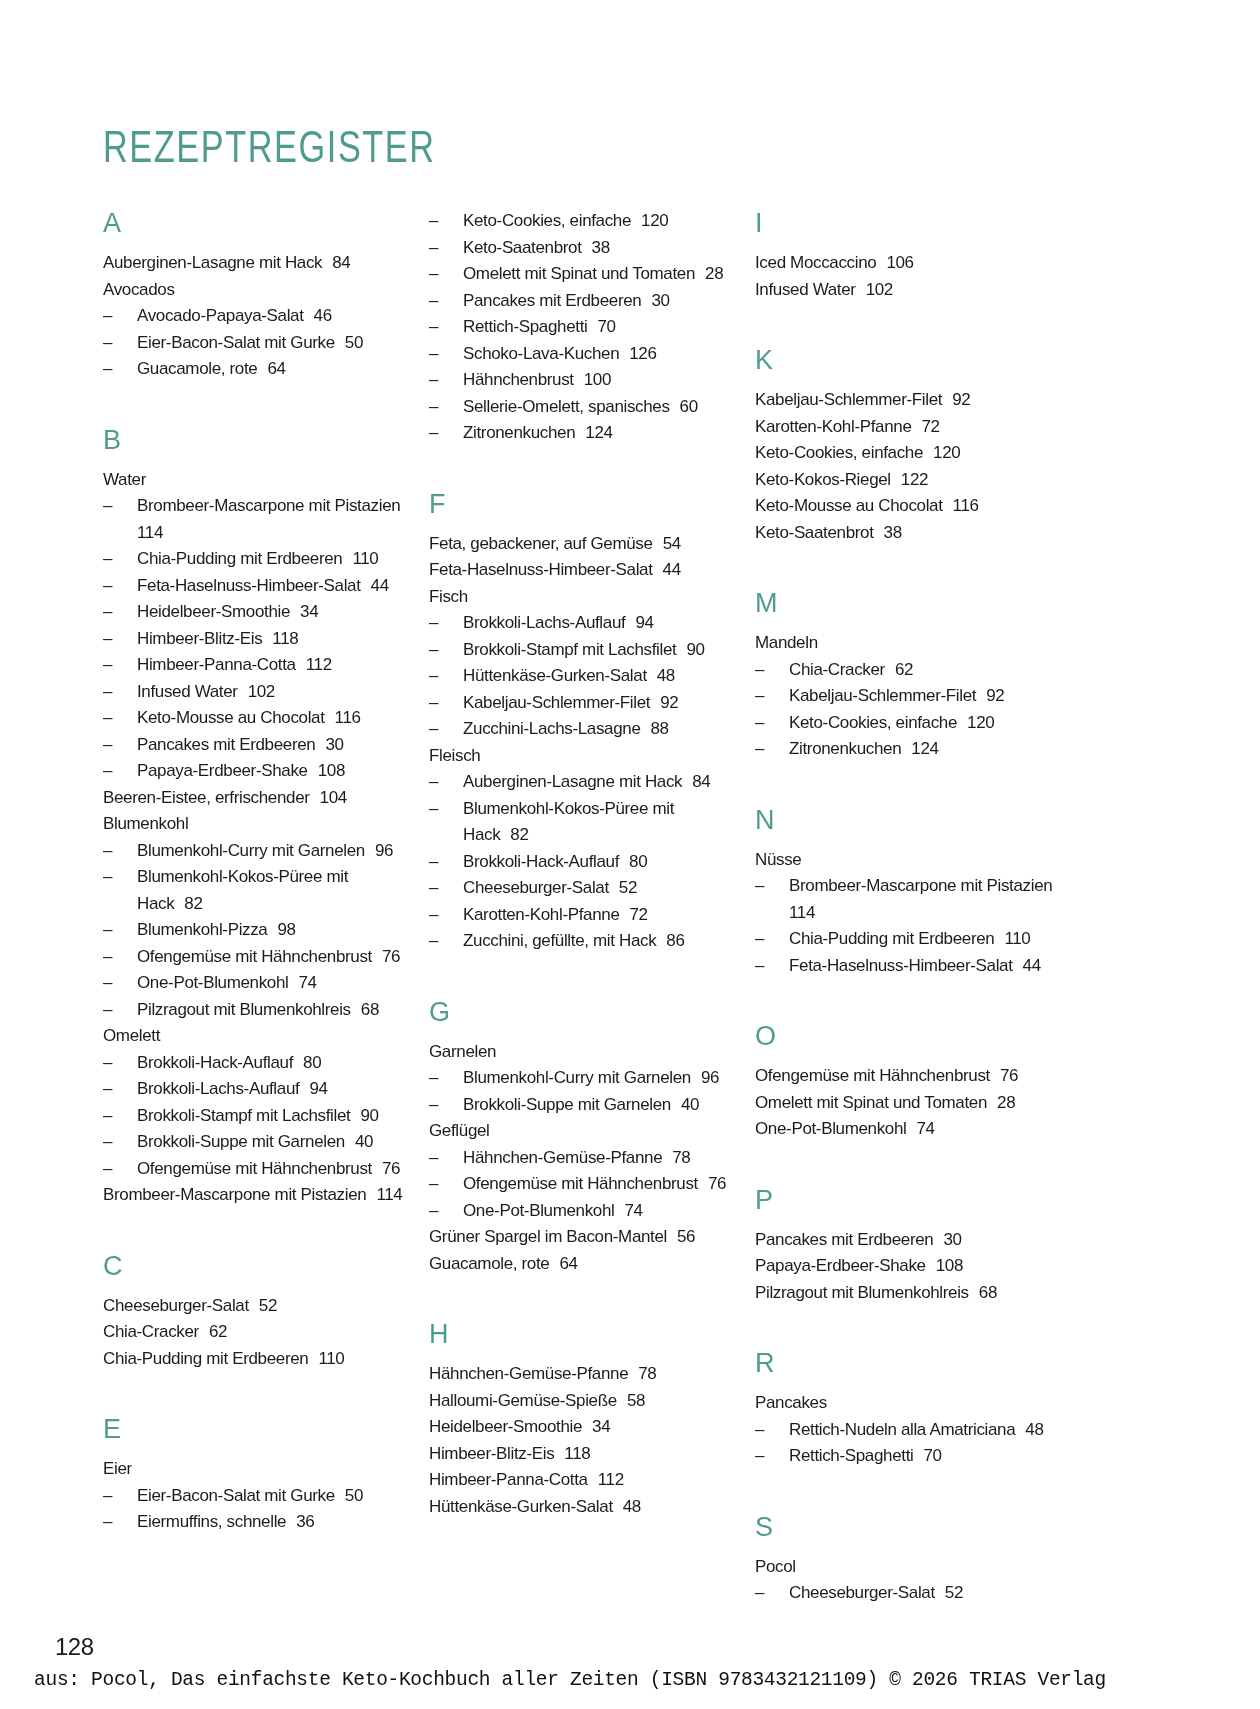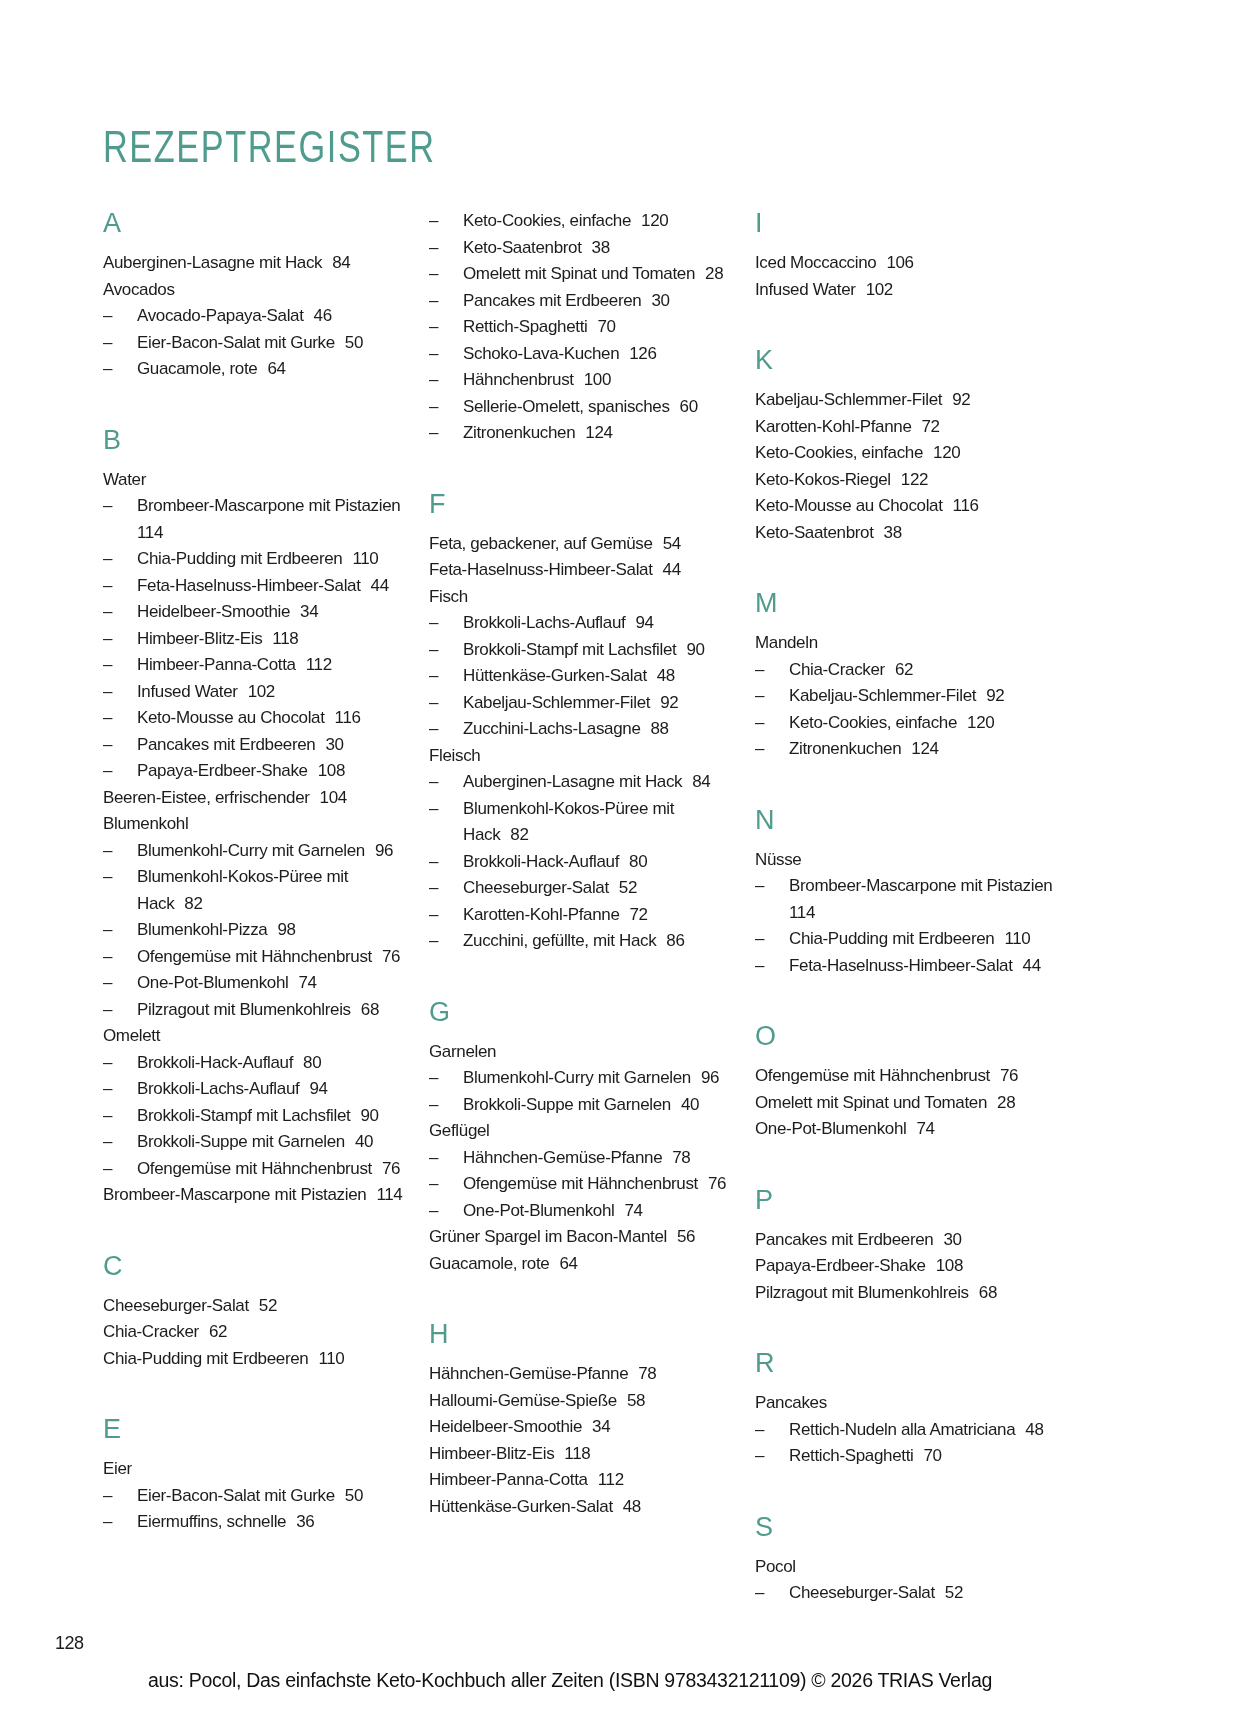--- a/index.html
+++ b/index.html
@@ -65,33 +65,34 @@
   }
   .pnum { margin-left: 10px; }
   .pnum.nl {
     display: block;
     margin-left: 0;
   }
   .folio {
     position: absolute;
     left: 55px;
     top: 1633px;
-    font-size: 18px;
+    font-size: 24px;
     letter-spacing: -0.5px;
   }
   .credit {
     position: absolute;
     left: 0;
     top: 1669px;
     width: 1140px;
     text-align: center;
     font-size: 19.5px;
     letter-spacing: -0.3px;
     color: #111111;
     white-space: nowrap;
+    font-family: Liberation Mono, monospace;
   }
 </style>
 </head>
 <body style="color: rgb(28, 28, 28); background: rgb(255, 255, 255);">
 
 <main>
   <h1 class="page-title">REZEPTREGISTER</h1>
 
   <div class="columns">
       <div class="col">

